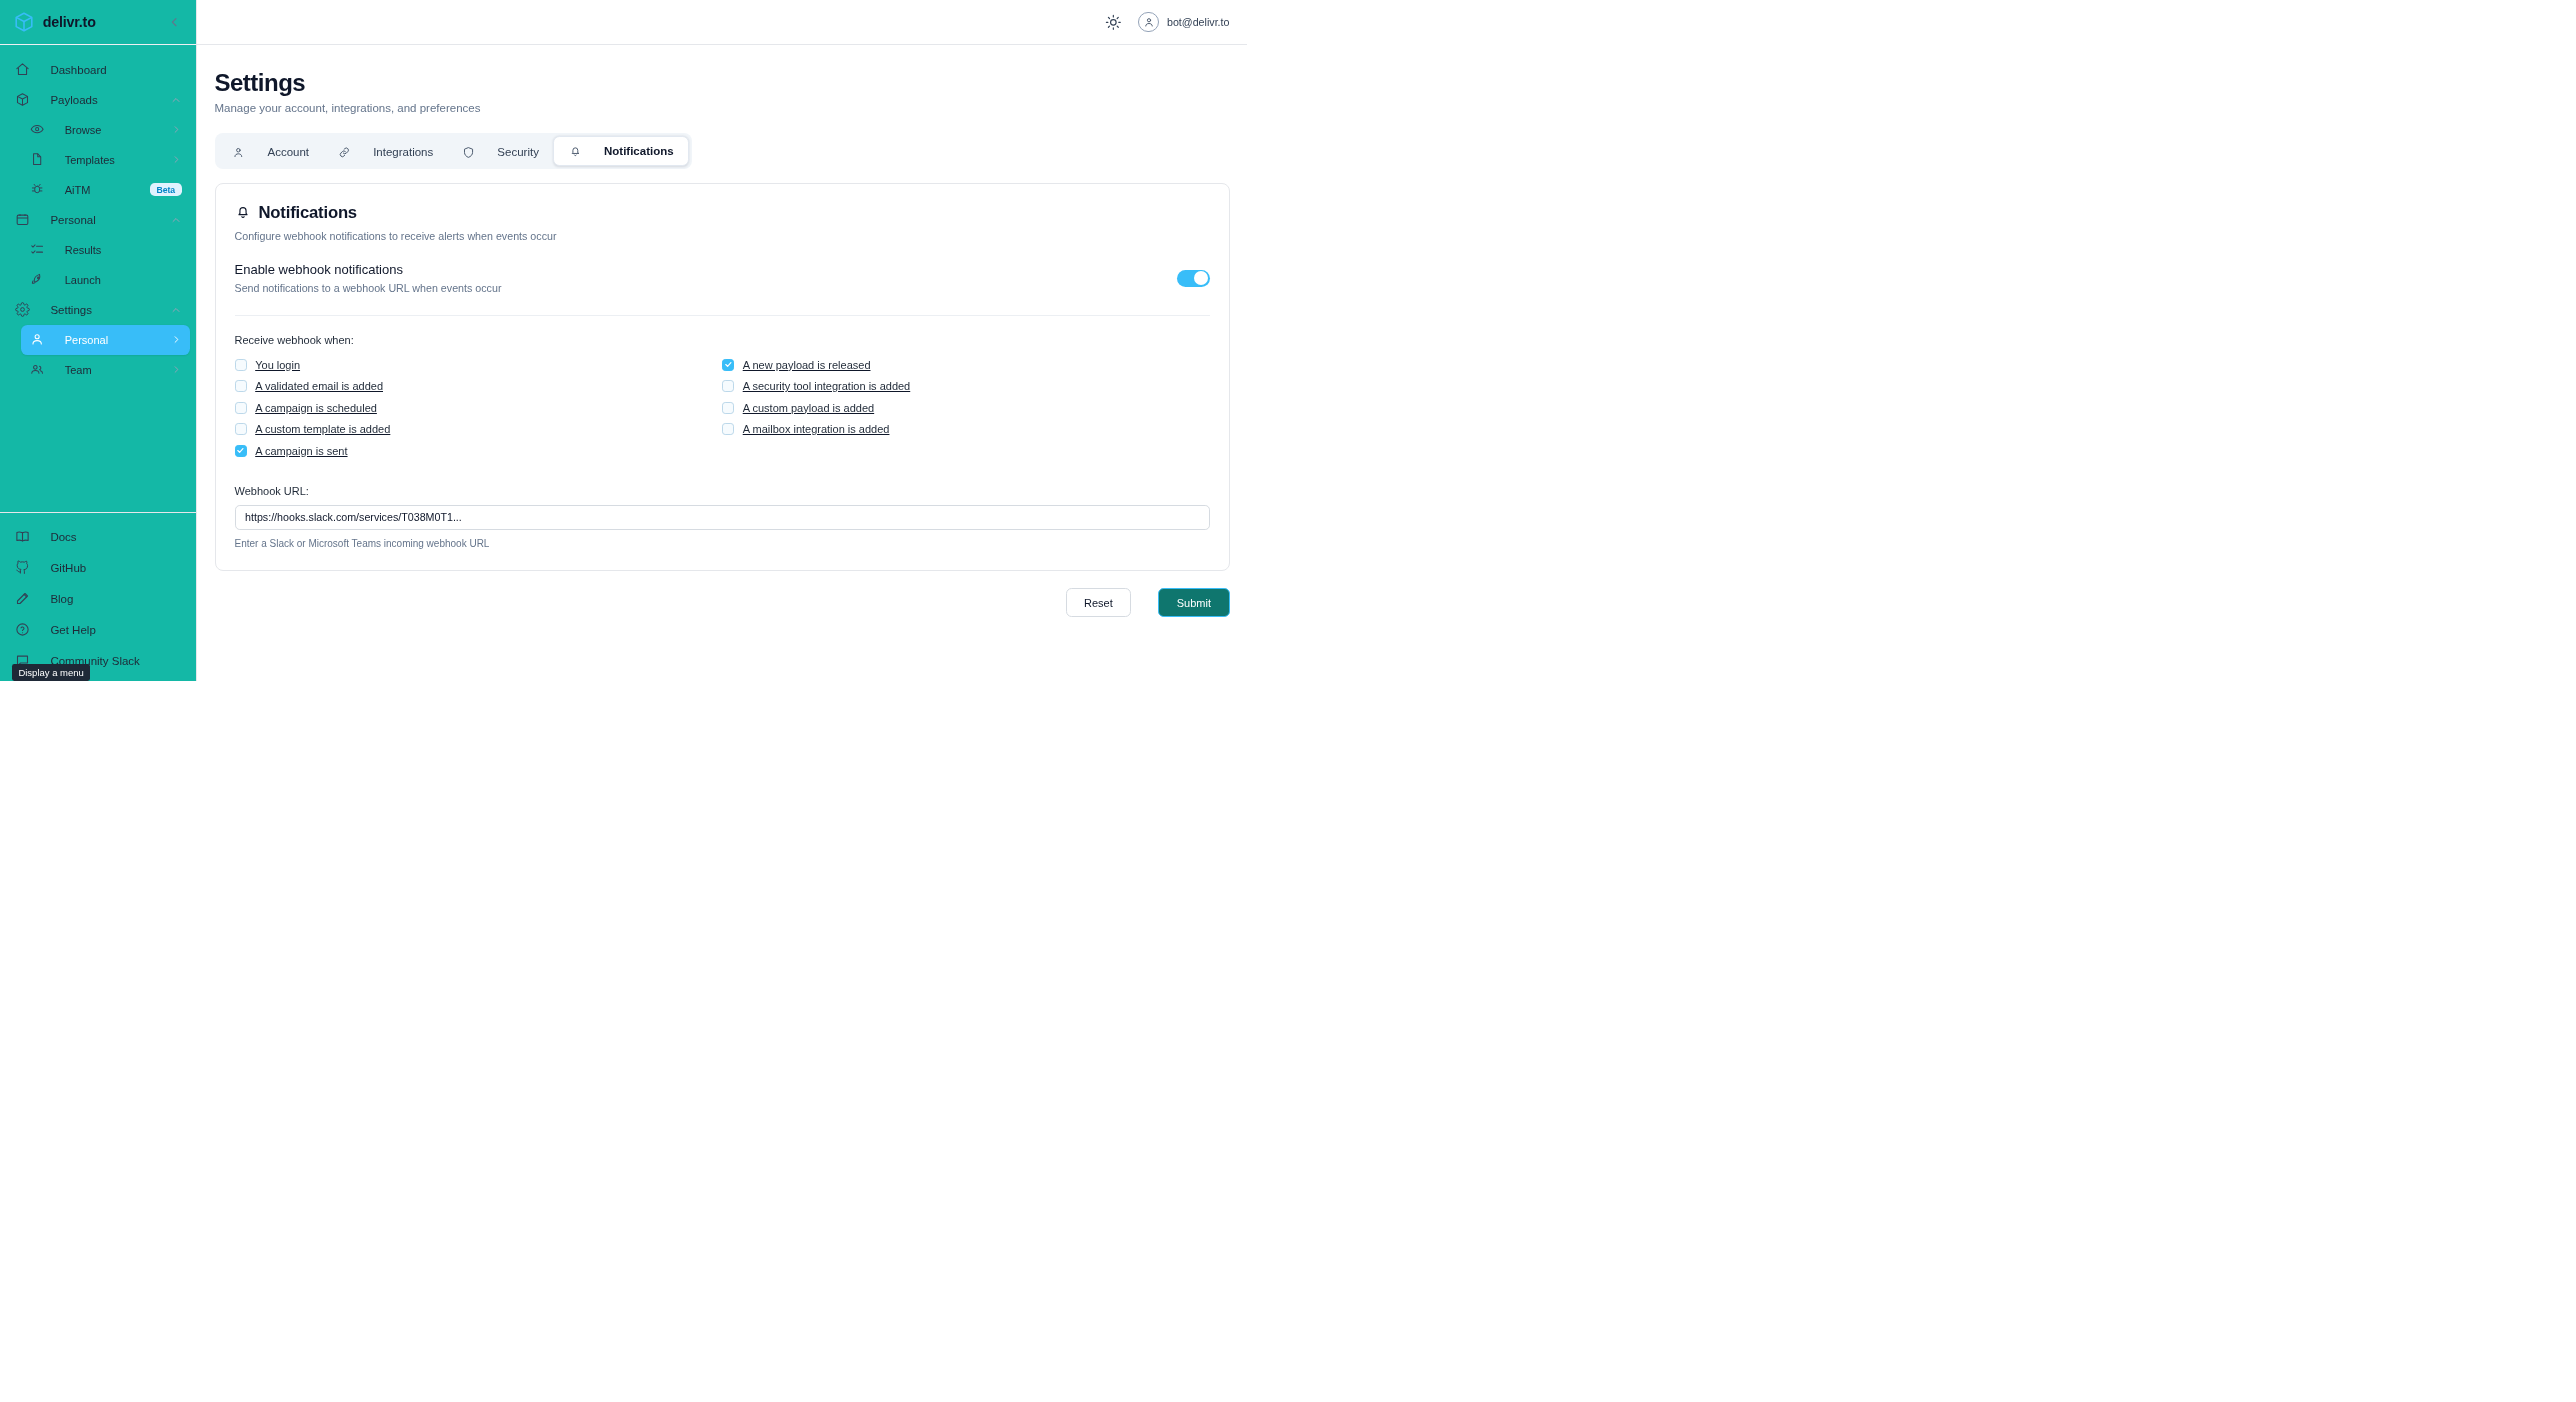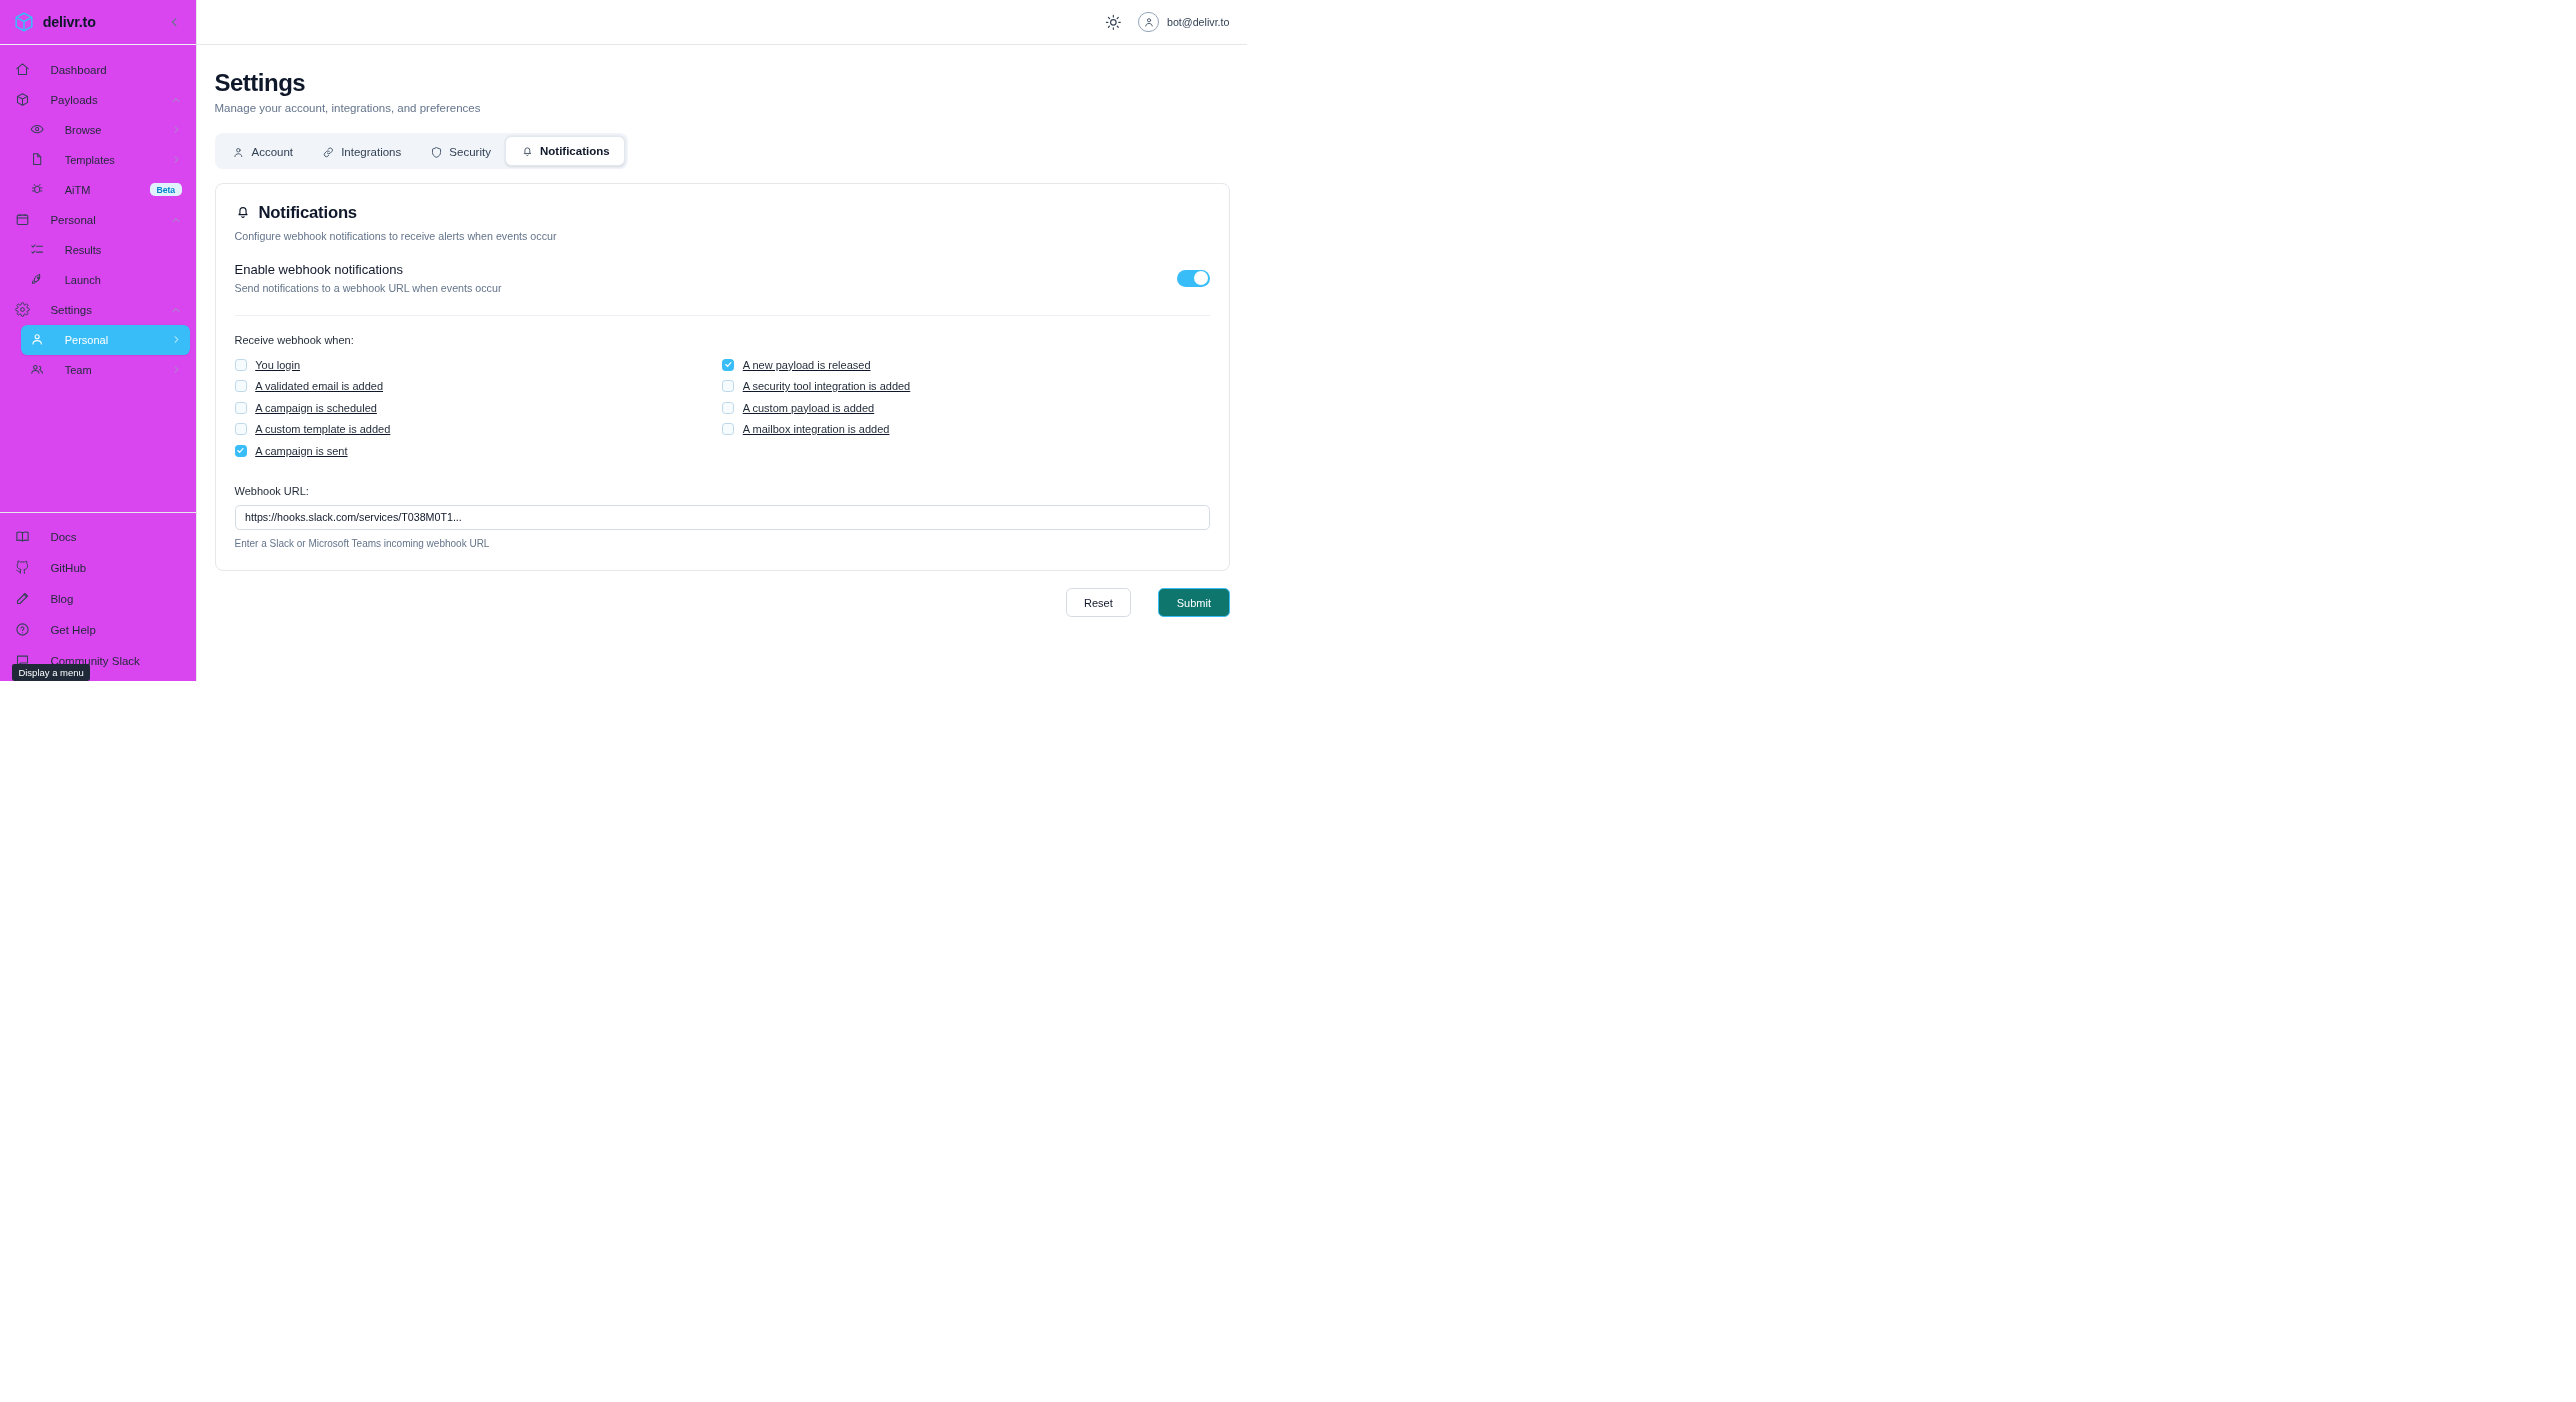--- a/index.html
+++ b/index.html
@@ -8,21 +8,21 @@
     font-family: "Liberation Sans", sans-serif;
     background: #ffffff;
     color: #0f172a;
     overflow: hidden;
   }
   body { display: flex; position: relative; }
 
   
   .sidebar {
     width: 197px; height: 681px;
-    background: #d946ef;
+    background: #14b8a6;
     border-right: 0.8px solid #e5e7eb;
     display: flex; flex-direction: column;
     flex: 0 0 197px;
     position: relative;
   }
   .brand {
     height: 45px; display: flex; align-items: center;
     padding: 0 12.7px; gap: 8px;
     border-bottom: 0.8px solid #eef0f3;
   }
@@ -86,21 +86,21 @@
   .page-title { font-size: 24px; font-weight: 700; letter-spacing: -0.5px; }
   .page-sub { font-size: 11.5px; color: #64748b; margin-top: 4.8px; }
 
   
   .tabs {
     margin-top: 19px; display: flex; align-items: flex-end; gap: 0;
     background: #f1f5f9; border-radius: 8px; padding: 3.2px;
     width: fit-content;
   }
   .tab {
-    display: flex; align-items: center; gap: 6px;
+    display: flex; align-items: center; gap: 22px;
     padding: 7.2px 14.3px; font-size: 11.5px; color: #334155;
     border-radius: 6.4px; cursor: pointer; white-space: nowrap;
   }
   .tab .ico { width: 13.5px; height: 13.5px; display:flex; align-items:center; justify-content:center; color:#475569;}
   .tab.active {
     background: #ffffff; color: #0f172a; font-weight: 600;
     box-shadow: 0 0.8px 2.4px rgba(15,23,42,.12);
     border: 0.8px solid #e2e8f0;
   }
 

